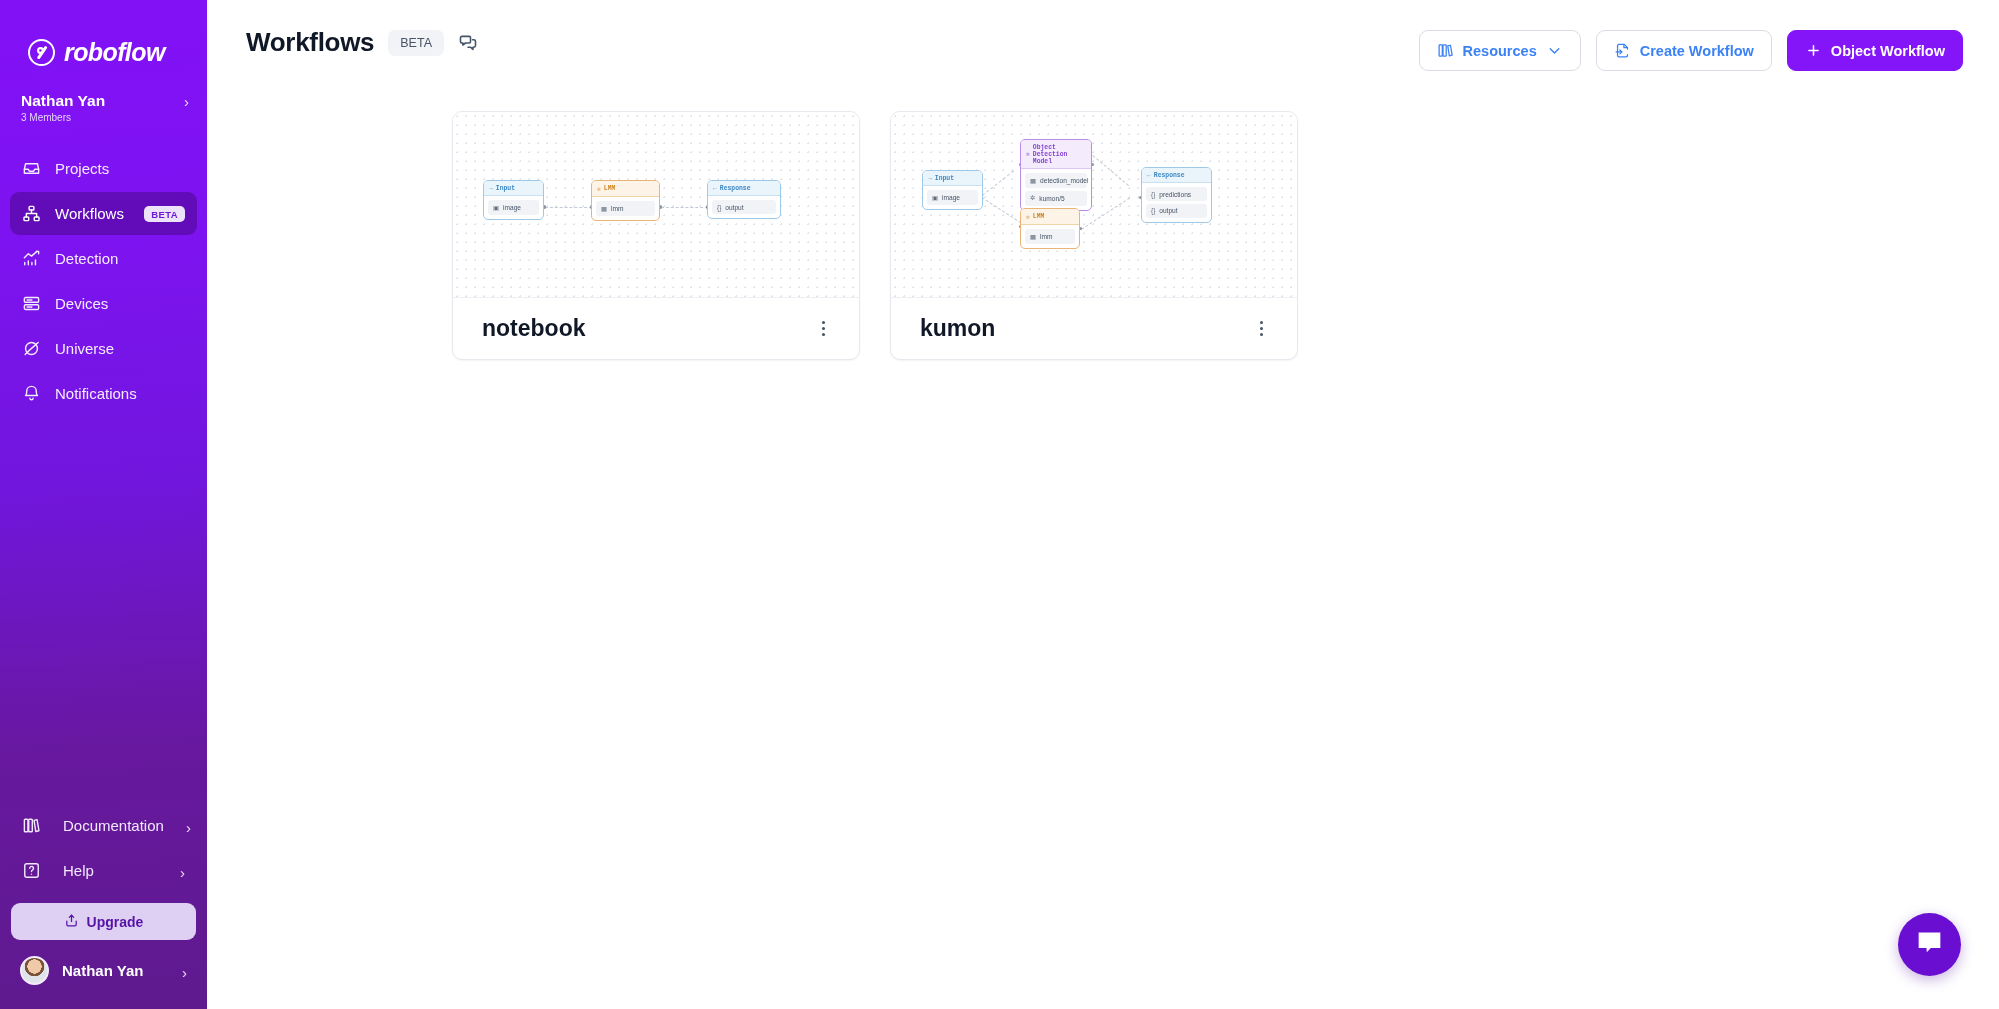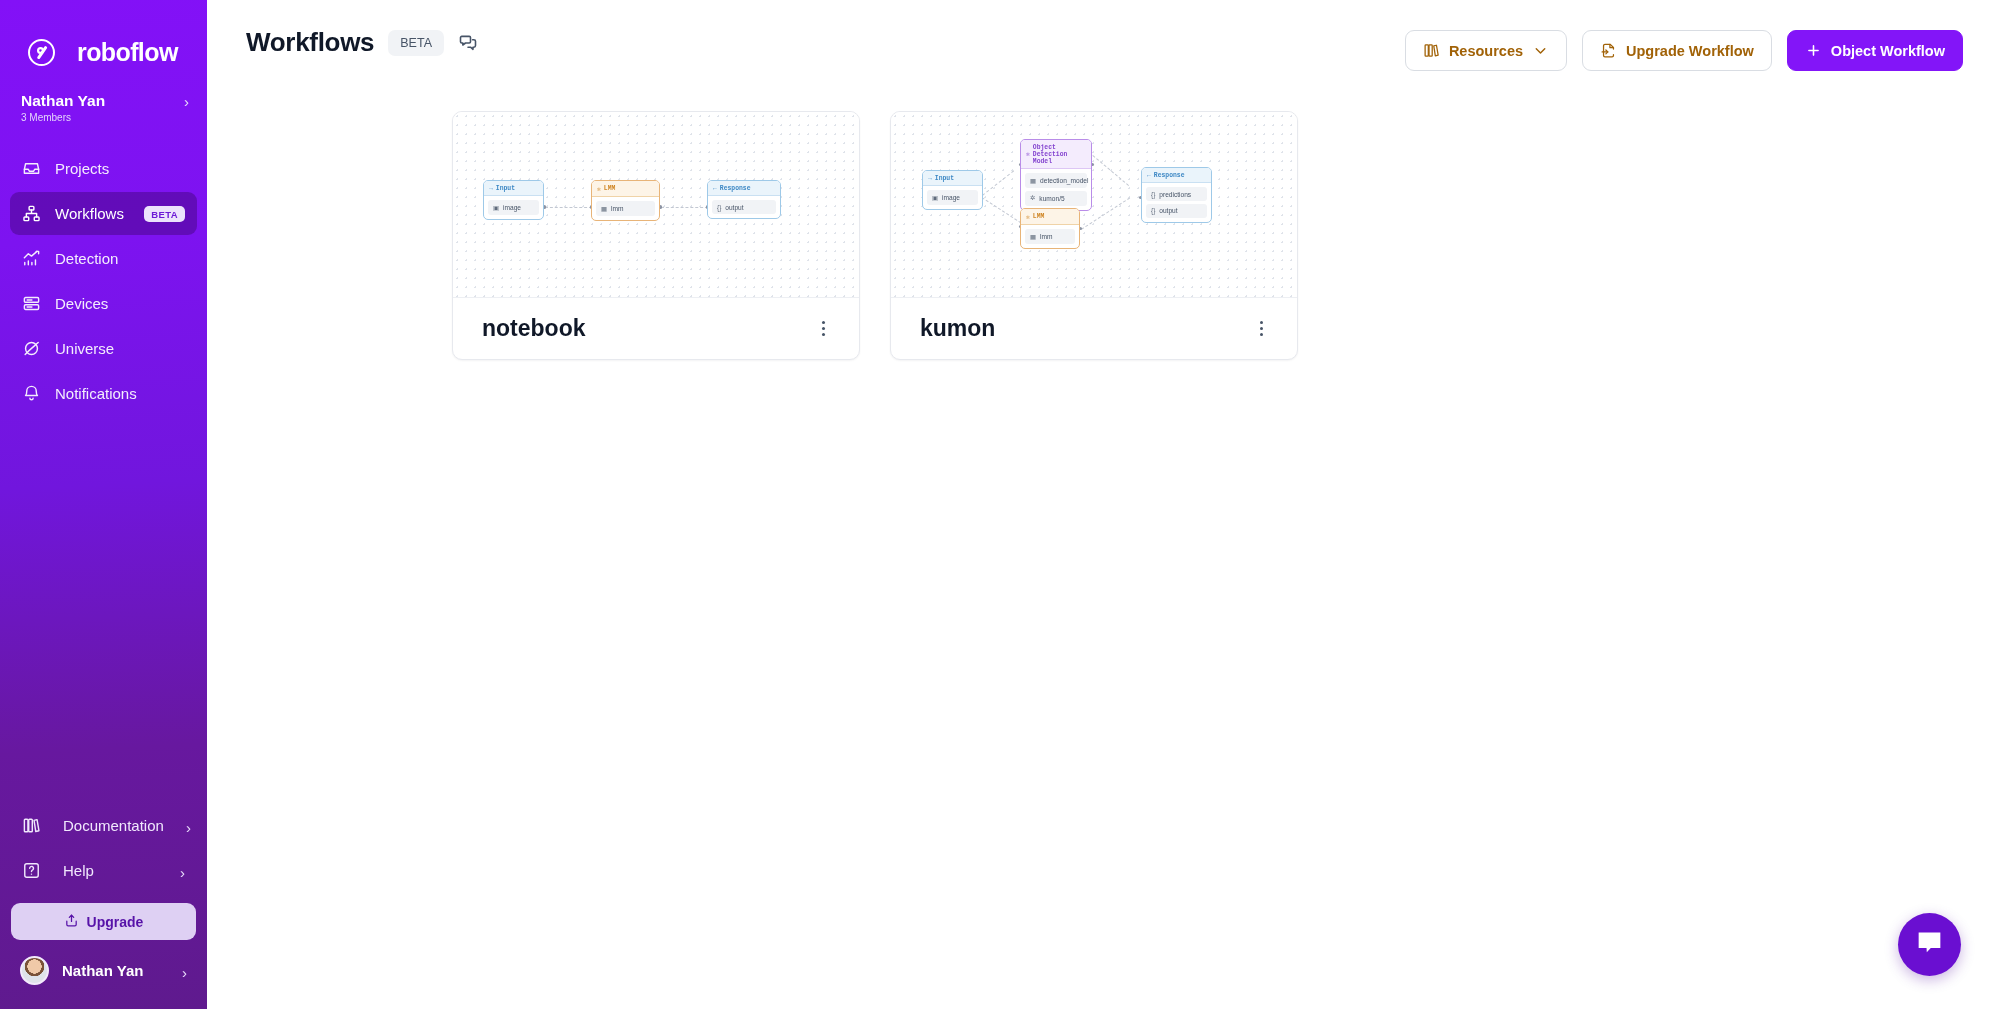--- a/index.html
+++ b/index.html
@@ -11,21 +11,21 @@
   }
   .app { display: flex; width: 1999px; height: 1009px; }
 
   
   .sidebar {
     width: 207px; height: 1009px; flex: 0 0 207px;
     background: linear-gradient(177deg, #8311f7 0%, #7d13f0 24%, #7116dd 48%, #67189f 74%, #5f1a8e 100%);
     display: flex; flex-direction: column;
     position: relative; color: #fff;
   }
-  .logo-row { display: flex; align-items: center; gap: 22px; padding: 38px 0 0 28px; }
+  .logo-row { display: flex; align-items: center; gap: 9px; padding: 38px 0 0 28px; font-style: italic; }
   .logo-mark {
     width: 27px; height: 27px; border-radius: 50%;
     border: 2.6px solid #fff; position: relative; flex: 0 0 27px;
   }
   .logo-mark::before {
     content: ""; position: absolute; left: 50%; top: 4px;
     width: 2.6px; height: 15px; background: #fff;
     transform: translateX(-50%) rotate(35deg); border-radius: 2px;
   }
   .logo-mark::after {
@@ -102,21 +102,21 @@
   .chat-ico { width: 20px; height: 20px; color: #475467; cursor: pointer; }
   .chat-ico svg { width: 20px; height: 20px; display: block; }
   .subtitle { font-size: 14.5px; color: #475467; margin-top: 14px; }
 
   .actions { display: flex; align-items: center; gap: 15px; padding-top: 3px; }
   .btn {
     display: flex; align-items: center; gap: 9px; height: 41px;
     padding: 0 17px; border-radius: 9px; font-size: 14.5px; font-weight: 600;
     cursor: pointer; white-space: nowrap; font-family: "Liberation Sans", sans-serif;
   }
-  .btn-outline { background: #fff; border: 1px solid #d9dde3; color: #a16207; }
+  .btn-outline { background: #fff; border: 1px solid #d9dde3; color: #3b82f6; }
   .btn-primary { background: #8315f8; border: 1px solid #8315f8; color: #fff; }
   .btn svg { width: 17px; height: 17px; display: block; }
 
   
   .cards { display: flex; gap: 30px; padding: 40px 0 0 245px; }
   .card {
     width: 408px; background: #fff;
     border: 1px solid #e7e9ee; border-radius: 10px; overflow: hidden;
     box-shadow: 0 1px 2px rgba(16,24,40,.05);
   }
@@ -336,21 +336,21 @@
         </div>
         <div class="btn btn-outline">
           <span>
               <svg viewBox="0 0 24 24" fill="none" stroke="currentColor" stroke-width="1.8" stroke-linecap="round" stroke-linejoin="round">
                 <path d="M19 10V7.8L14.5 3.3H7a2 2 0 00-2 2V19a2 2 0 002 2h10a2 2 0 002-2v-1"></path>
                 <path d="M14 3.5V8h4.7"></path>
                 <path d="M3 14h8"></path>
                 <path d="M8.3 11.3L11 14l-2.7 2.7"></path>
               </svg>
             </span>
-          <span>Upgrade Workflow</span>
+          <span>Create Workflow</span>
         </div>
         <div class="btn btn-primary">
           <span>
               <svg viewBox="0 0 24 24" fill="none" stroke="currentColor" stroke-width="2.2" stroke-linecap="round">
                 <path d="M12 5.5v13M5.5 12h13"></path>
               </svg>
             </span>
           <span>Object Workflow</span>
         </div>
       </div>

